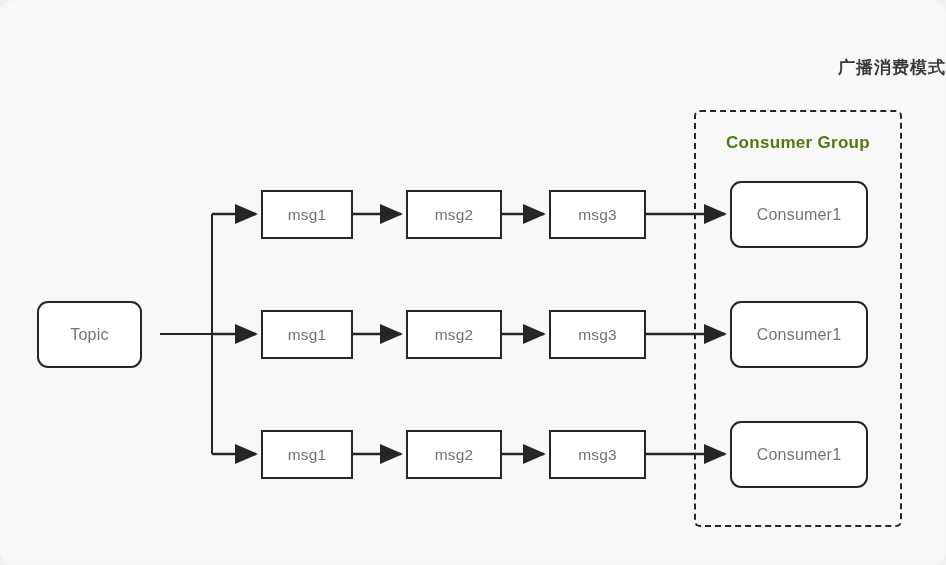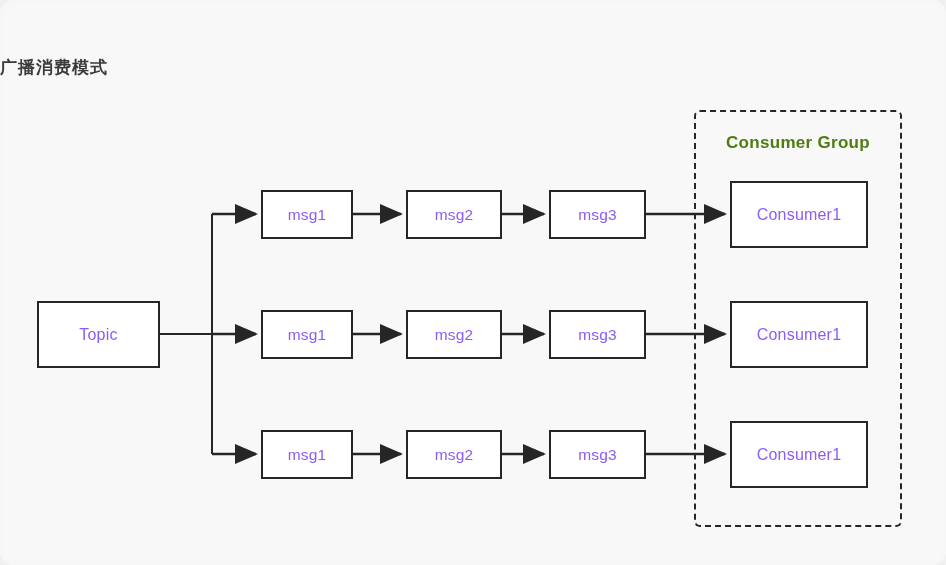--- a/index.html
+++ b/index.html
@@ -43,47 +43,47 @@
   }
 
   .node {
     position: absolute;
     box-sizing: border-box;
     background: #ffffff;
     border: 2.4px solid #262626;
     display: flex;
     align-items: center;
     justify-content: center;
-    color: #8b5cf6;
+    color: #737373;
     font-size: 16px;
     letter-spacing: 0.2px;
     white-space: nowrap;
   }
 
   .node.round {
-    border-radius: 0;
+    border-radius: 11px;
     border-width: 2.8px;
   }
 
   .node.msg {
     border-radius: 0px;
     border-width: 2.4px;
     font-size: 15.5px;
   }
 
   .node.consumer {
     font-size: 16px;
   }
 
   #diagram-title {
     position: absolute;
     left: 0;
     top: 56px;
     width: 946px;
-    text-align: left;
+    text-align: right;
     font-size: 17px;
     font-weight: bold;
     color: #3a3a3a;
     letter-spacing: 1px;
   }
 
   #group-box {
     position: absolute;
     left: 694px;
     top: 110px;
@@ -144,21 +144,21 @@
       <line x1="502" y1="454" x2="544" y2="454"></line>
       <line x1="646" y1="454" x2="725" y2="454"></line>
     </g>
   </svg>
 
   <div id="diagram-title">广播消费模式</div>
 
   <div id="group-box"></div>
   <div id="group-label">Consumer Group</div>
 
-  <div class="node round" style="left:37px; top:301px; width:123px; height:67px;">
+  <div class="node round" style="left:37px; top:301px; width:105px; height:67px;">
     <span>Topic</span>
   </div>
 
   <div class="node msg" style="left:261px; top:190px; width:92px; height:49px;">
     <span>msg1</span>
   </div>
   <div class="node msg" style="left:406px; top:190px; width:96px; height:49px;">
     <span>msg2</span>
   </div>
   <div class="node msg" style="left:549px; top:190px; width:97px; height:49px;">

